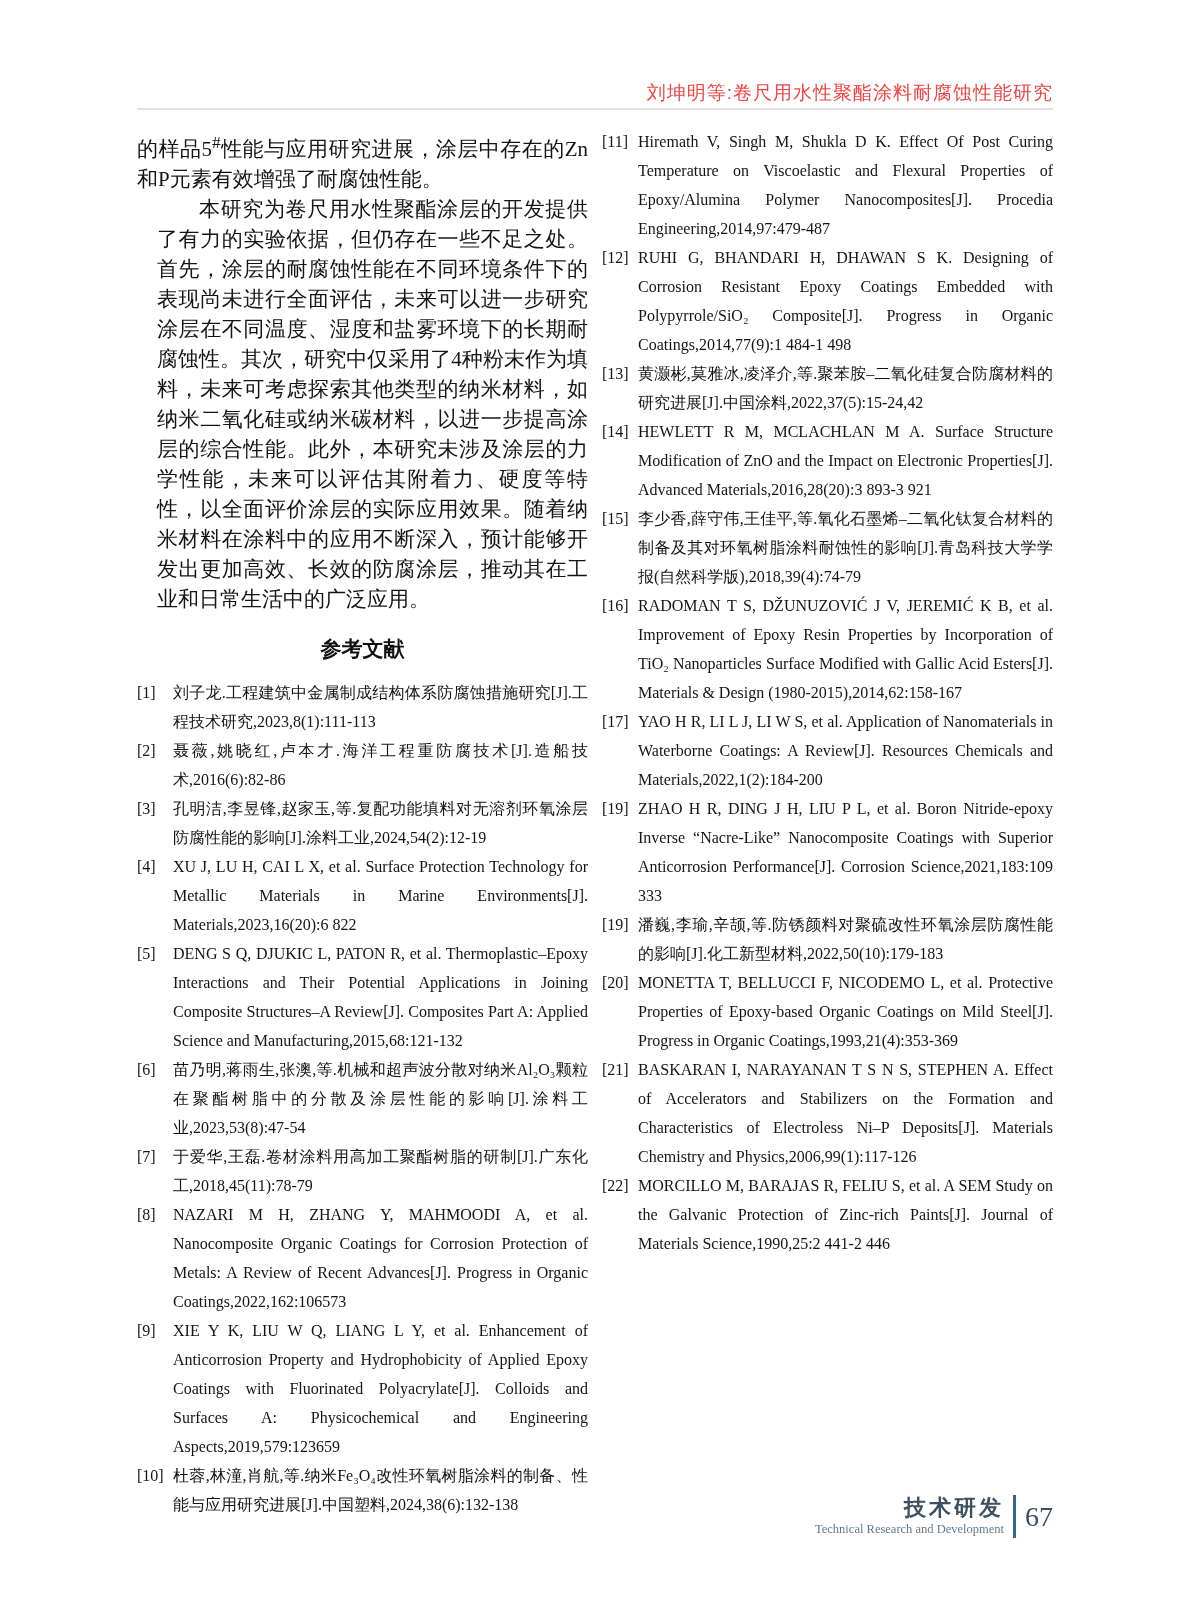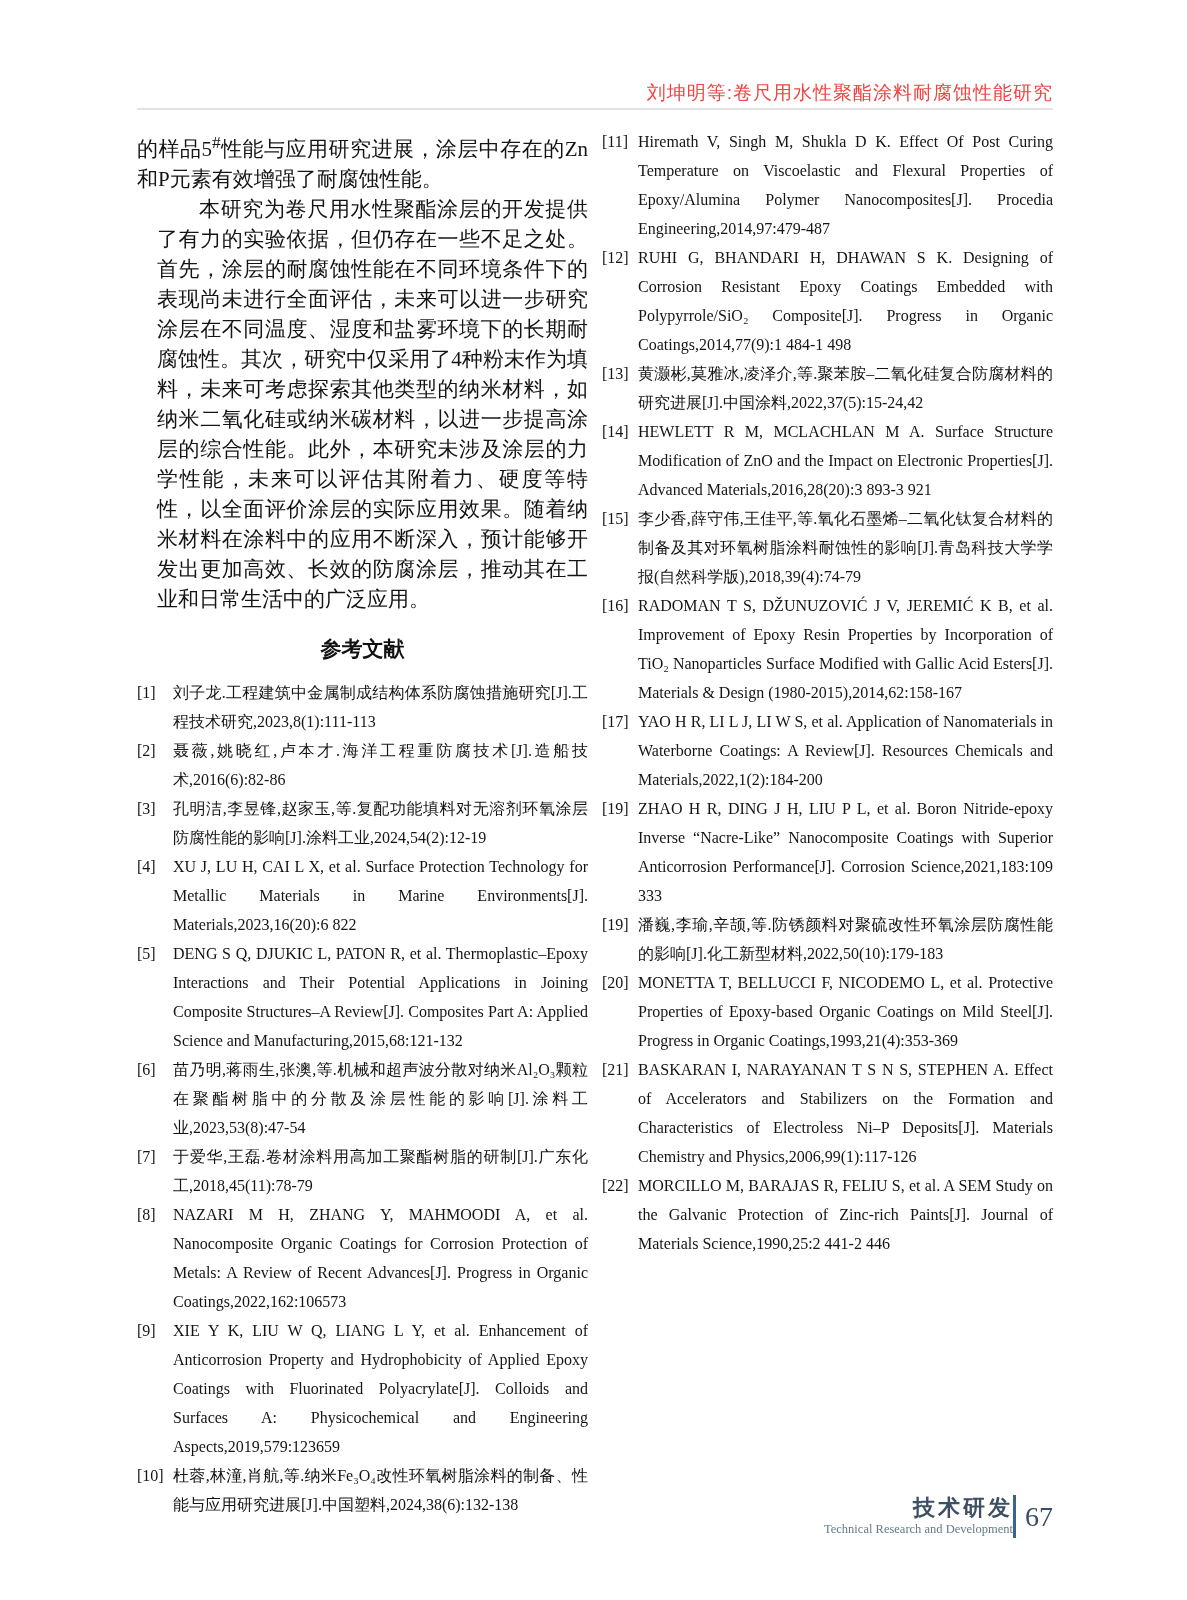--- a/index.html
+++ b/index.html
@@ -53,21 +53,21 @@
     text-align:justify;
   }
   ol.refs .ref-label{
     position:absolute;left:0;top:0;
   }
   
   .footer{
     position:absolute;top:1495px;right:134px;
     display:flex;align-items:center;
   }
-  .footer-text{text-align:right;}
+  .footer-text{text-align:right;margin-right:9px;}
   .footer-cn{
     font-family:"Liberation Sans","DejaVu Sans",sans-serif;
     font-size:22px;font-weight:bold;color:#3d4f63;letter-spacing:3px;line-height:24px;
   }
   .footer-en{
     font-size:12.5px;color:#64798d;line-height:16px;margin-top:1px;
   }
   .footer-bar{width:3px;height:43px;background:#3a648c;margin-right:9px;}
   .footer-page{
     font-size:28px;color:#3a4e68;line-height:43px;

